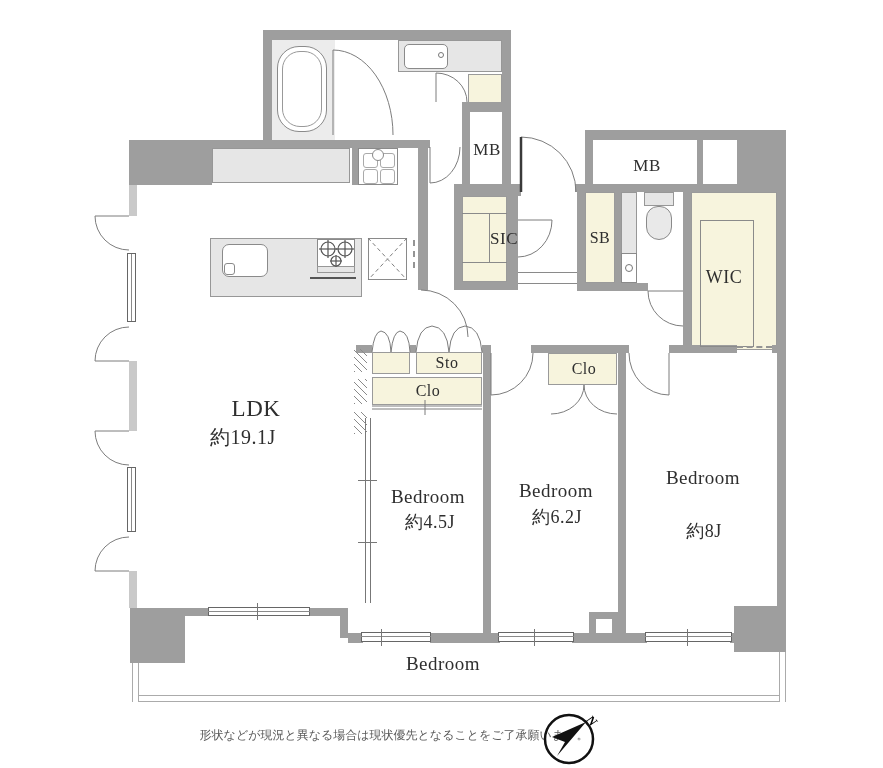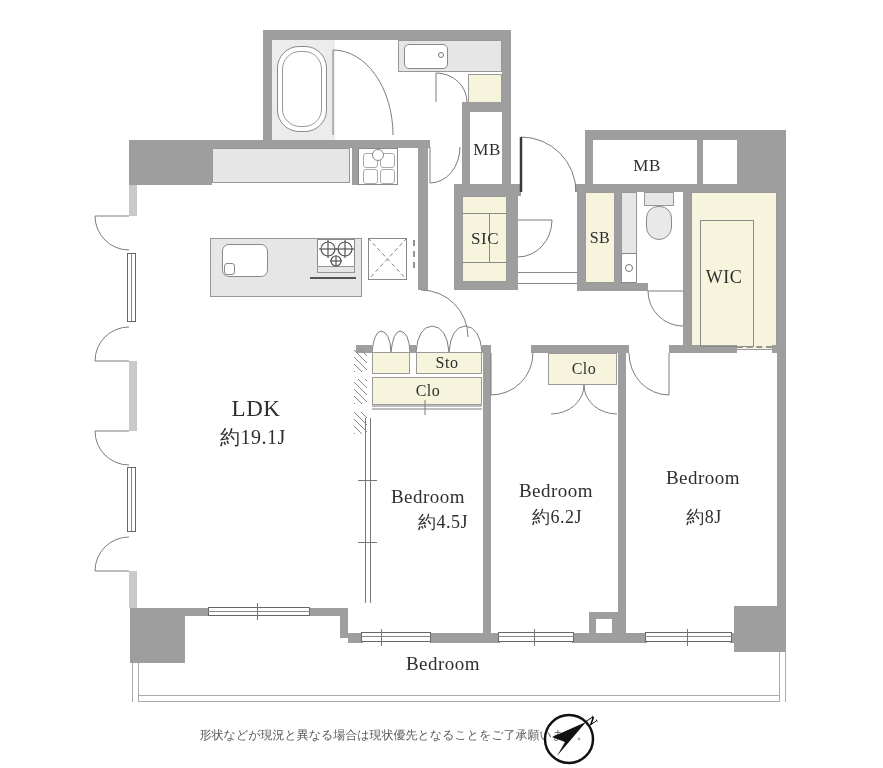--- a/index.html
+++ b/index.html
@@ -218,31 +218,31 @@
       <circle cx="345" cy="249" r="7"></circle>
         <line x1="345" y1="240" x2="345" y2="258"></line>
         <line x1="336" y1="249" x2="354" y2="249"></line>
       <circle cx="336" cy="261" r="5"></circle>
         <line x1="336" y1="255" x2="336" y2="267"></line>
         <line x1="330" y1="261" x2="342" y2="261"></line>
     </g>
   </svg>
 
   <div class="lbl s23" style="left:256px;top:409px">LDK</div>
-  <div class="lbl s20" style="left:253px;top:437px">約19.1J</div>
+  <div class="lbl s20" style="left:243px;top:437px">約19.1J</div>
   <div class="lbl s19" style="left:428px;top:497px">Bedroom</div>
-  <div class="lbl s18" style="left:443px;top:522px">約4.5J</div>
+  <div class="lbl s18" style="left:430px;top:522px">約4.5J</div>
   <div class="lbl s19" style="left:556px;top:491px">Bedroom</div>
   <div class="lbl s18" style="left:557px;top:517px">約6.2J</div>
   <div class="lbl s19" style="left:703px;top:478px">Bedroom</div>
-  <div class="lbl s18" style="left:704px;top:517px">約8J</div>
+  <div class="lbl s18" style="left:704px;top:531px">約8J</div>
   <div class="lbl s19" style="left:443px;top:664px">Bedroom</div>
   <div class="lbl s17" style="left:487px;top:150px">MB</div>
   <div class="lbl s17" style="left:647px;top:166px">MB</div>
-  <div class="lbl s17" style="left:485px;top:239px">SIC</div>
+  <div class="lbl s17" style="left:504px;top:239px">SIC</div>
   <div class="lbl s16" style="left:600px;top:238px">SB</div>
   <div class="lbl s18" style="left:724px;top:277px">WIC</div>
   <div class="lbl s16" style="left:447px;top:363px">Sto</div>
   <div class="lbl s16" style="left:428px;top:391px">Clo</div>
   <div class="lbl s16" style="left:584px;top:369px">Clo</div>
 
   <div class="disclaimer">形状などが現況と異なる場合は現状優先となることをご了承願います。</div>
 
   <svg width="64" height="58" viewBox="0 0 64 58" style="left:542px;top:710px">
     <circle cx="27" cy="29" r="24" stroke="#111" stroke-width="2.5" fill="none"></circle>

